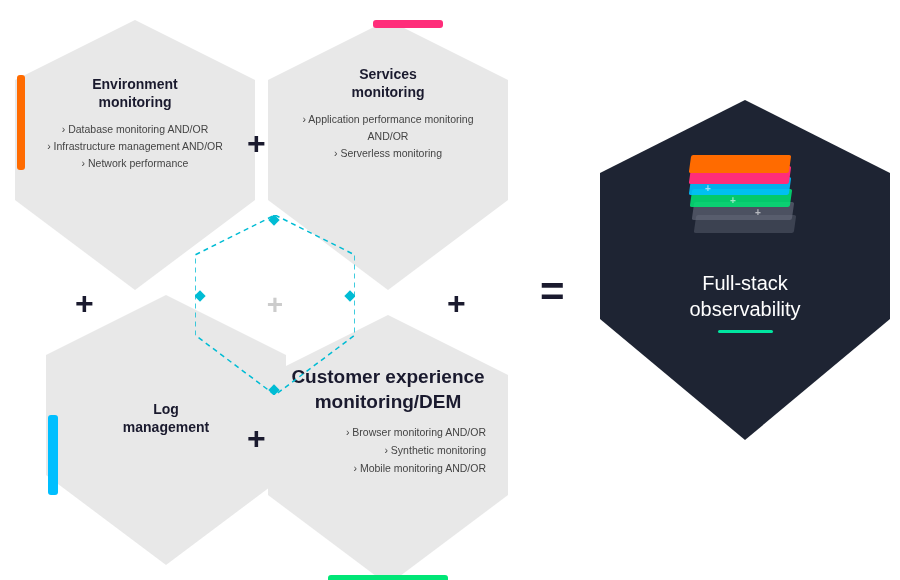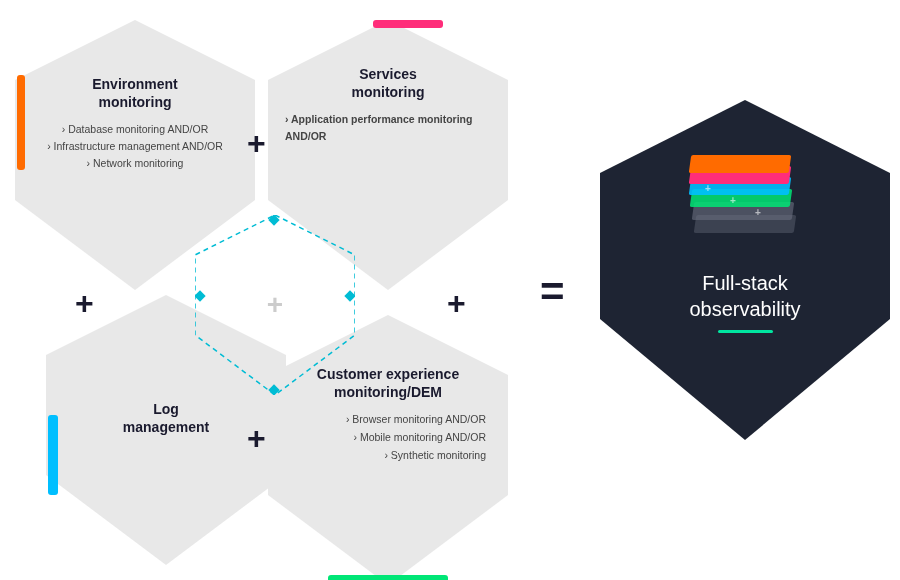--- a/index.html
+++ b/index.html
@@ -53,35 +53,36 @@
     <svg width="240" height="270" viewBox="0 0 240 270">
       <polygon points="120,0 240,60 240,180 120,270 0,180 0,60" fill="#e8e8e8"></polygon>
 
       <rect x="2" y="55" width="8" height="95" rx="3" fill="#FF6B00"></rect>
     </svg>
     <div style="position:absolute; top:55px; left:0; right:0; text-align:center; padding: 0 30px;">
       <div style="font-weight:700; font-size:14px; color:#1a1a2e; line-height:1.3; margin-bottom:10px;">Environment<br>monitoring</div>
       <div style="font-size:10.5px; color:#444; line-height:1.6; text-align:center;">
         <div>› Database monitoring AND/OR</div>
         <div>› Infrastructure management AND/OR</div>
-        <div>› Network monitoring</div>
+        <div>› Network performance</div>
       </div>
     </div>
   </div>
 
   <div style="position:absolute; left:268px; top:20px; width:240px; height:270px;">
     <svg width="240" height="270" viewBox="0 0 240 270">
       <polygon points="120,0 240,60 240,180 120,270 0,180 0,60" fill="#e8e8e8"></polygon>
 
       <rect x="105" y="0" width="70" height="8" rx="3" fill="#FF2D7A"></rect>
     </svg>
     <div style="position:absolute; top:45px; left:0; right:0; text-align:center; padding: 0 17px;">
       <div style="font-weight:700; font-size:14px; color:#1a1a2e; line-height:1.3; margin-bottom:10px;">Services<br>monitoring</div>
-      <div style="font-size:10.5px; color:#444; line-height:1.6; text-align:left;font-weight:bold;">
+      <div style="font-size:10.5px; color:#444; line-height:1.6; text-align:center;">
         <div>› Application performance monitoring AND/OR</div>
+        <div>› Serverless monitoring</div>
       </div>
     </div>
   </div>
 
   <div style="position:absolute; left:15px; top:295px; width:240px; height:270px;margin-left:31px;">
     <svg width="240" height="270" viewBox="0 0 240 270">
       <polygon points="120,0 240,60 240,180 120,270 0,180 0,60" fill="#e8e8e8"></polygon>
 
       <rect x="2" y="120" width="10" height="80" rx="3" fill="#00BFFF"></rect>
     </svg>
@@ -90,25 +91,25 @@
     </div>
   </div>
 
   <div style="position:absolute; left:268px; top:315px; width:240px; height:270px;">
     <svg width="240" height="270" viewBox="0 0 240 270">
       <polygon points="120,0 240,60 240,180 120,270 0,180 0,60" fill="#e8e8e8"></polygon>
 
       <rect x="60" y="260" width="120" height="8" rx="3" fill="#00E676"></rect>
     </svg>
     <div style="position:absolute; top:50px; left:0; right:0; text-align:center; padding: 0 22px;">
-      <div style="font-weight:700; font-size:14px; color:#1a1a2e; line-height:1.3; margin-bottom:10px;">Customer experience<br>monitoring/DEM</div>
+      <div style="font-weight:700; font-size:19px; color:#1a1a2e; line-height:1.3; margin-bottom:10px;">Customer experience<br>monitoring/DEM</div>
       <div style="font-size:10.5px; color:#444; line-height:1.7; text-align:right;">
         <div>› Browser monitoring AND/OR</div>
+        <div>› Synthetic monitoring</div>
         <div>› Mobile monitoring AND/OR</div>
-        <div>› Synthetic monitoring</div>
       </div>
     </div>
   </div>
 
   <div style="position:absolute; left:195px; top:215px; width:160px; height:180px;">
     <svg width="160" height="180" viewBox="0 0 160 180">
       <polygon points="80,0 160,40 160,120 80,180 0,120 0,40" fill="none" stroke="#00BCD4" stroke-width="1.5" stroke-dasharray="5,4"></polygon>
 
       <rect x="75" y="1" width="8" height="8" fill="#00BCD4" transform="rotate(45 79 5)"></rect>
       <rect x="75" y="171" width="8" height="8" fill="#00BCD4" transform="rotate(45 79 175)"></rect>

